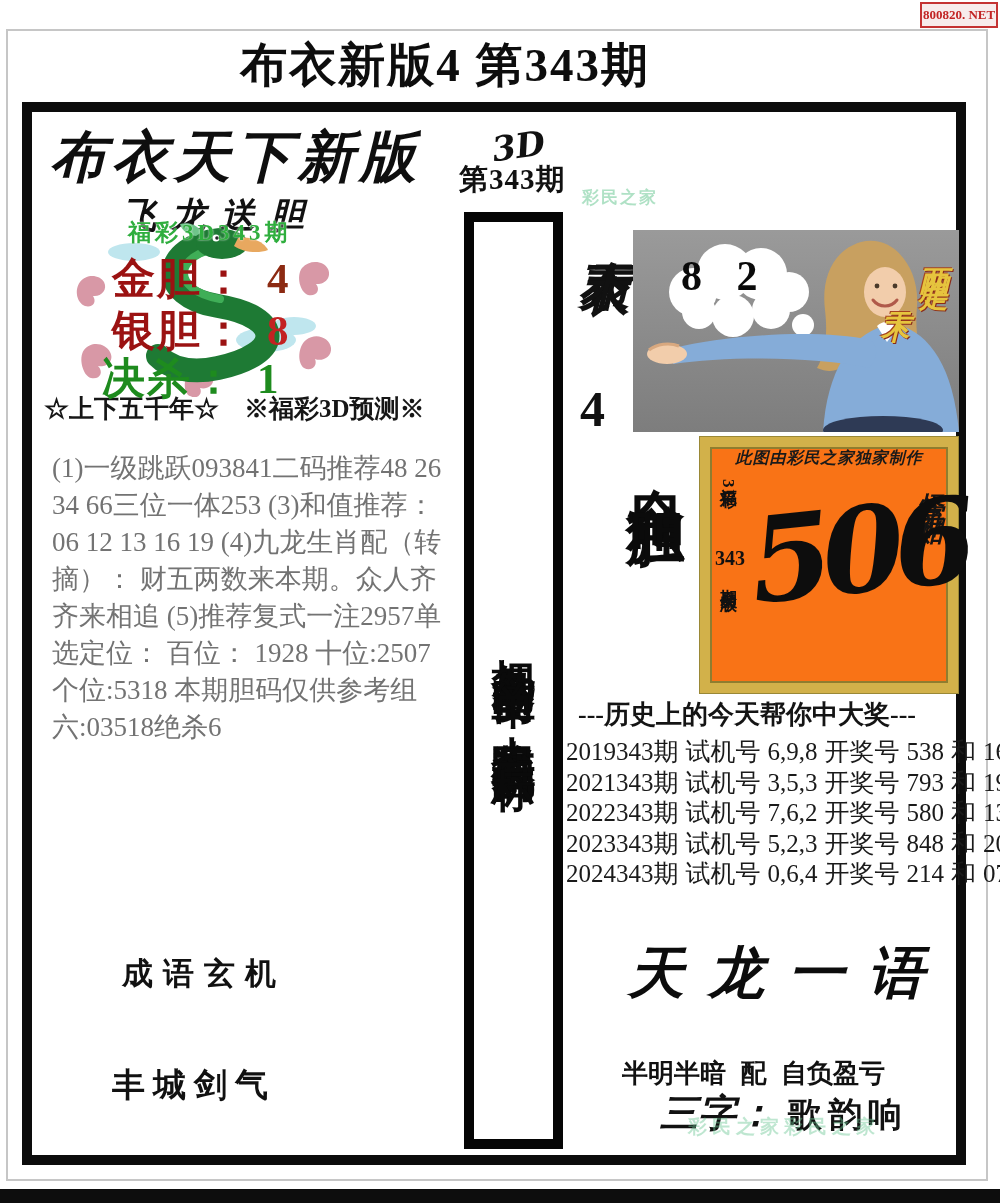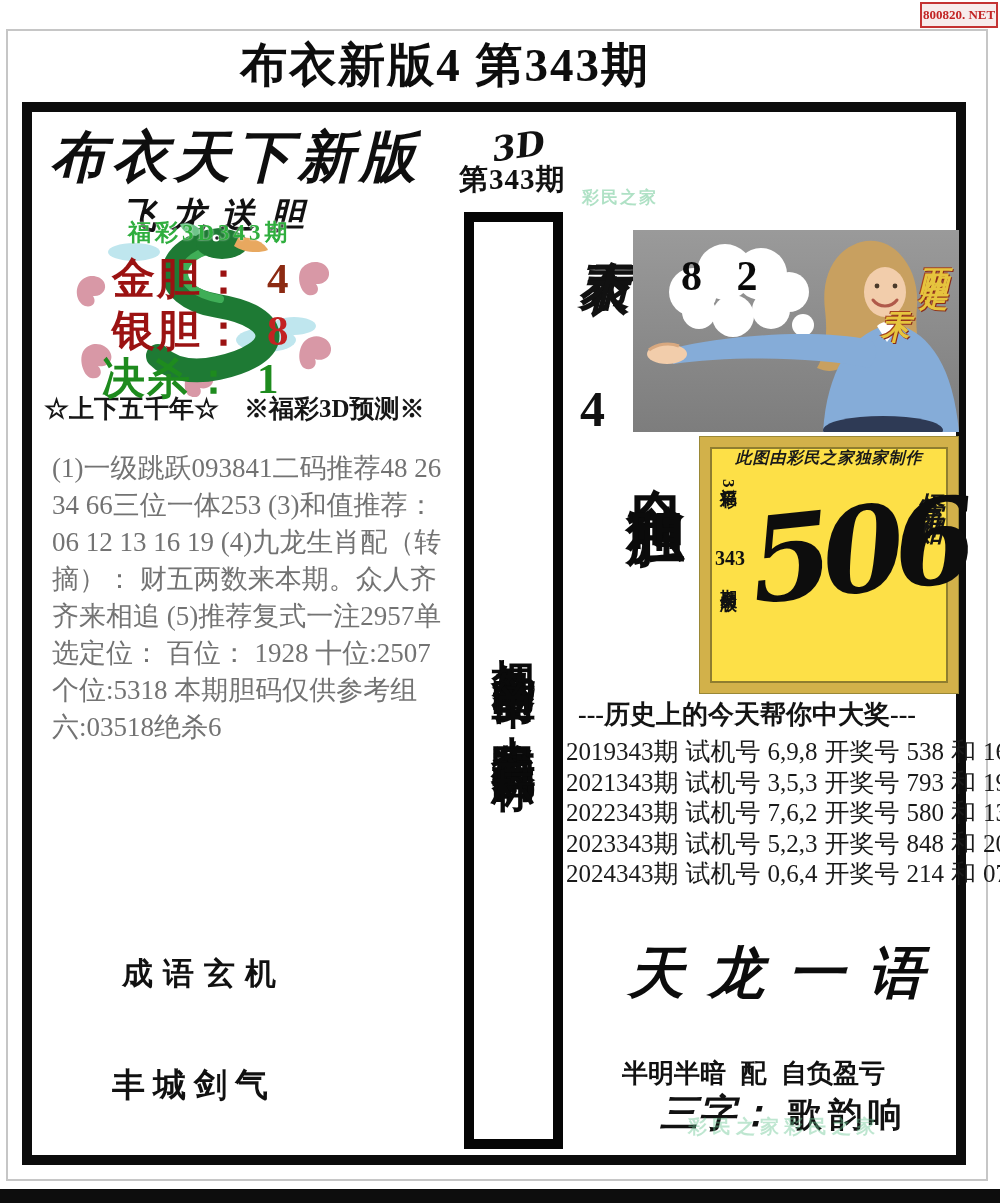--- a/index.html
+++ b/index.html
@@ -54,21 +54,21 @@
   
   .brand-vert { left:576px; top:220px; height:240px; font-size:51px; letter-spacing:2px; line-height:58px; }
   .brand-num { left:580px; top:380px; font-size:50px; font-weight:600; }
   .photo { left:633px; top:230px; width:326px; height:202px; background:#0369a1; overflow:hidden; }
   .bubble-text { left:48px; top:22px; font-size:42px; font-weight:900; letter-spacing:12px; color:#0a0a0a; z-index:2; }
   .gold-col { color:#e6c43e; text-shadow:1px 1px 0 #8a2a1a, -1px -1px 0 #a5431f; z-index:2; font-size:29px; letter-spacing:6px; line-height:34px; }
   .gold-outer { right:8px; top:16px; }
   .gold-inner { right:46px; top:58px; }
   .today-pick { left:620px; top:442px; height:260px; font-size:59px; font-weight:900; letter-spacing:8px; line-height:72px; color:#0b0b0b; }
   .cyan-box {
-    left:700px; top:437px; width:258px; height:256px; background:#fde047;
+    left:700px; top:437px; width:258px; height:256px; background:#f97316;
     border:10px solid #d2b14a; box-shadow:inset 0 0 0 2px #8f7d2f, 0 0 0 1px #9a8836;
   }
   .cb-top { left:0; top:1px; width:100%; text-align:center; font-size:16px; letter-spacing:1px; color:#1a1a1a; }
   .cb-right { right:3px; top:26px; font-size:25px; letter-spacing:9px; line-height:30px; color:#141414; }
   .cb-left1 { left:7px; top:28px; font-size:17px; font-weight:bold; letter-spacing:2px; }
   .cb-issue { left:5px; top:100px; font-size:20px; font-weight:900; }
   .cb-left2 { left:7px; top:128px; font-size:17px; font-weight:bold; letter-spacing:2px; }
   .cb-big { left:40px; top:34px; font-size:118px; letter-spacing:-10px; transform:rotate(-6deg); color:#0d0d0d; }
   .hist-title { left:578px; top:697px; font-size:26px; font-weight:700; color:#141414; }
   .hist-rows { left:566px; top:737px; font-size:25px; line-height:30.5px; color:#1a1a1a; white-space:nowrap; }

